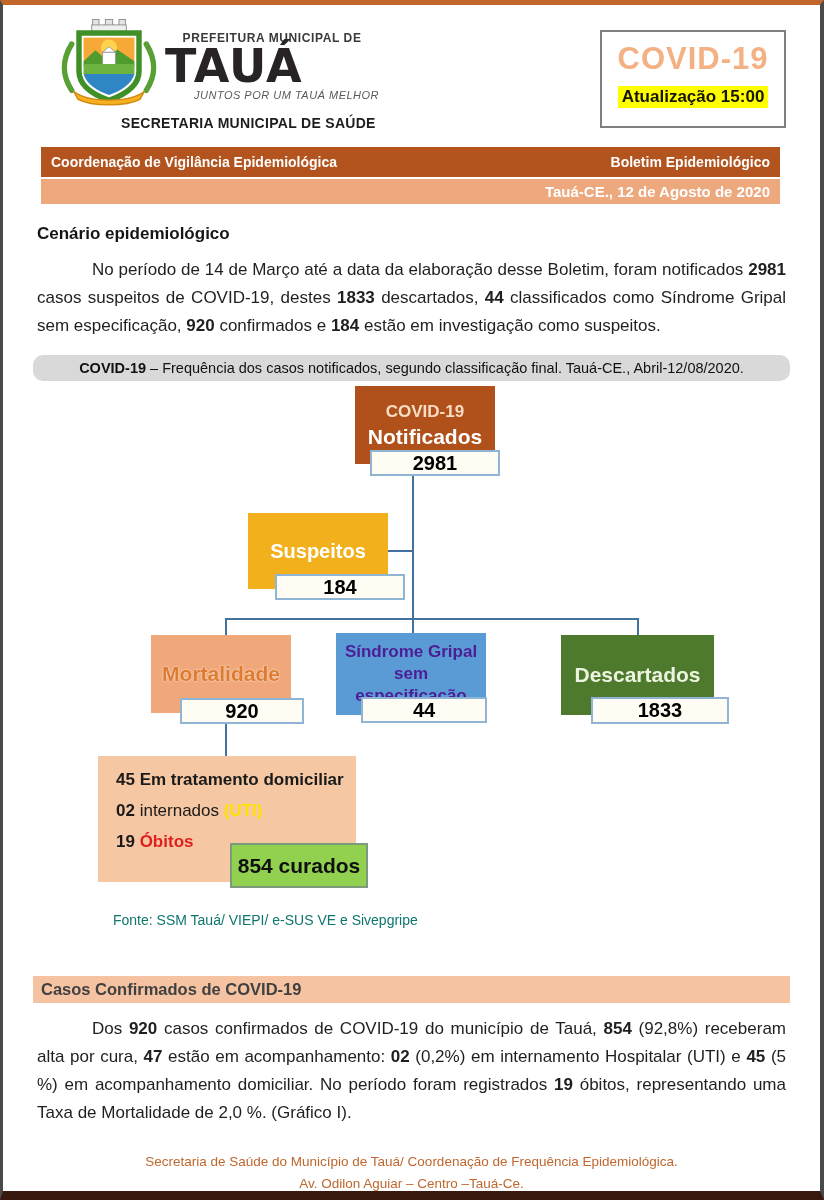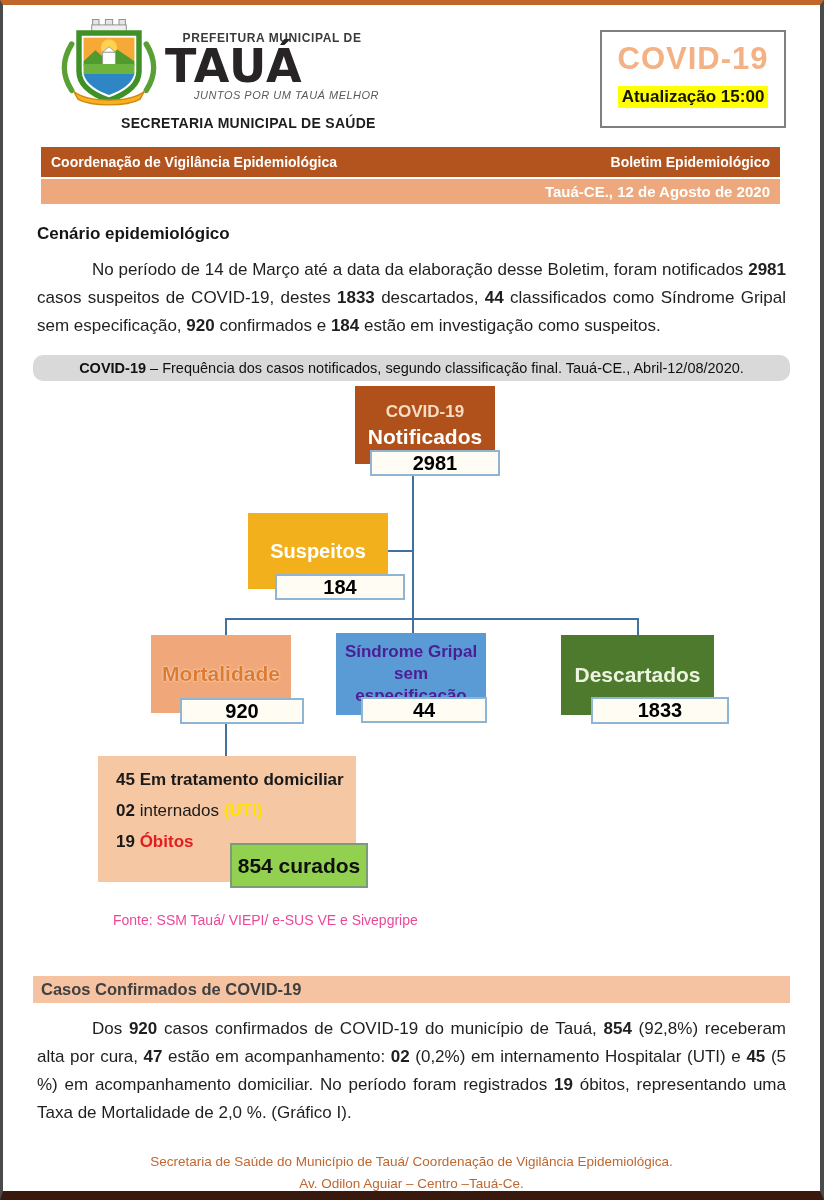--- a/index.html
+++ b/index.html
@@ -44,21 +44,21 @@
   .node-descartados { left:558px; top:254px; width:153px; height:80px; background:#4e7a2d; color:#ecf4df; font-size:21px; }
   .val-2981 { left:367px; top:69px;  width:130px; height:26px; }
   .val-184  { left:272px; top:193px; width:130px; height:26px; }
   .val-920  { left:177px; top:317px; width:124px; height:26px; }
   .val-44   { left:358px; top:316px; width:126px; height:26px; }
   .val-1833 { left:588px; top:316px; width:138px; height:27px; }
   .details { position:absolute; left:95px; top:375px; width:258px; height:126px; background:#f5c7a2; }
   .detail-line { font-size:17px; font-weight:700; color:#1a1a1a; margin:11px 0 0 18px; }
   .detail-line:first-child { margin-top:14px; }
   .curados { position:absolute; left:227px; top:462px; width:138px; height:45px; background:#92d050; border:2px solid #7c9a7c; box-sizing:border-box; display:flex; align-items:center; justify-content:center; font-size:21px; font-weight:800; color:#101010; }
-  .fonte { position:absolute; left:110px; top:531px; font-size:14px; color:#ec4899; }
+  .fonte { position:absolute; left:110px; top:531px; font-size:14px; color:#0f766e; }
   
   .section-bar { margin:50px 30px 0; background:#f5c3a1; font-size:16.5px; font-weight:700; color:#404040; padding:4px 8px; }
   .footer { margin-top:24px; text-align:center; color:#bf672e; font-size:13.5px; line-height:22px; }
 </style>
 </head>
 <body>
 
 <div class="page">
 
   <div class="brand-row">
@@ -137,18 +137,18 @@
     </div>
     <div class="curados">854 curados</div>
 
     <div class="fonte">Fonte: SSM Tauá/ VIEPI/ e-SUS VE e Sivepgripe</div>
   </div>
 
   <div class="section-bar">Casos Confirmados de COVID-19</div>
   <p class="para"><span>Dos </span><span style="font-weight: 700;">920</span><span> casos confirmados de COVID-19 do município de Tauá, </span><span style="font-weight: 700;">854</span><span> (92,8%) receberam alta por cura, </span><span style="font-weight: 700;">47</span><span> estão em acompanhamento: </span><span style="font-weight: 700;">02</span><span> (0,2%) em internamento Hospitalar (UTI) e </span><span style="font-weight: 700;">45</span><span> (5 %) em acompanhamento domiciliar. No período foram registrados </span><span style="font-weight: 700;">19</span><span> óbitos, representando uma Taxa de Mortalidade de 2,0 %.  (Gráfico I).</span></p>
 
   <div class="footer">
-    <div>Secretaria de Saúde do Município de Tauá/ Coordenação de Vigilância Epidemiológica.</div>
+    <div>Secretaria de Saúde do Município de Tauá/ Coordenação de Frequência Epidemiológica.</div>
     <div>Av. Odilon Aguiar – Centro –Tauá-Ce.</div>
     <div>Disque COVID-19: 088 9 8108 1916</div>
   </div>
 
 </div>
 
 </body></html>

